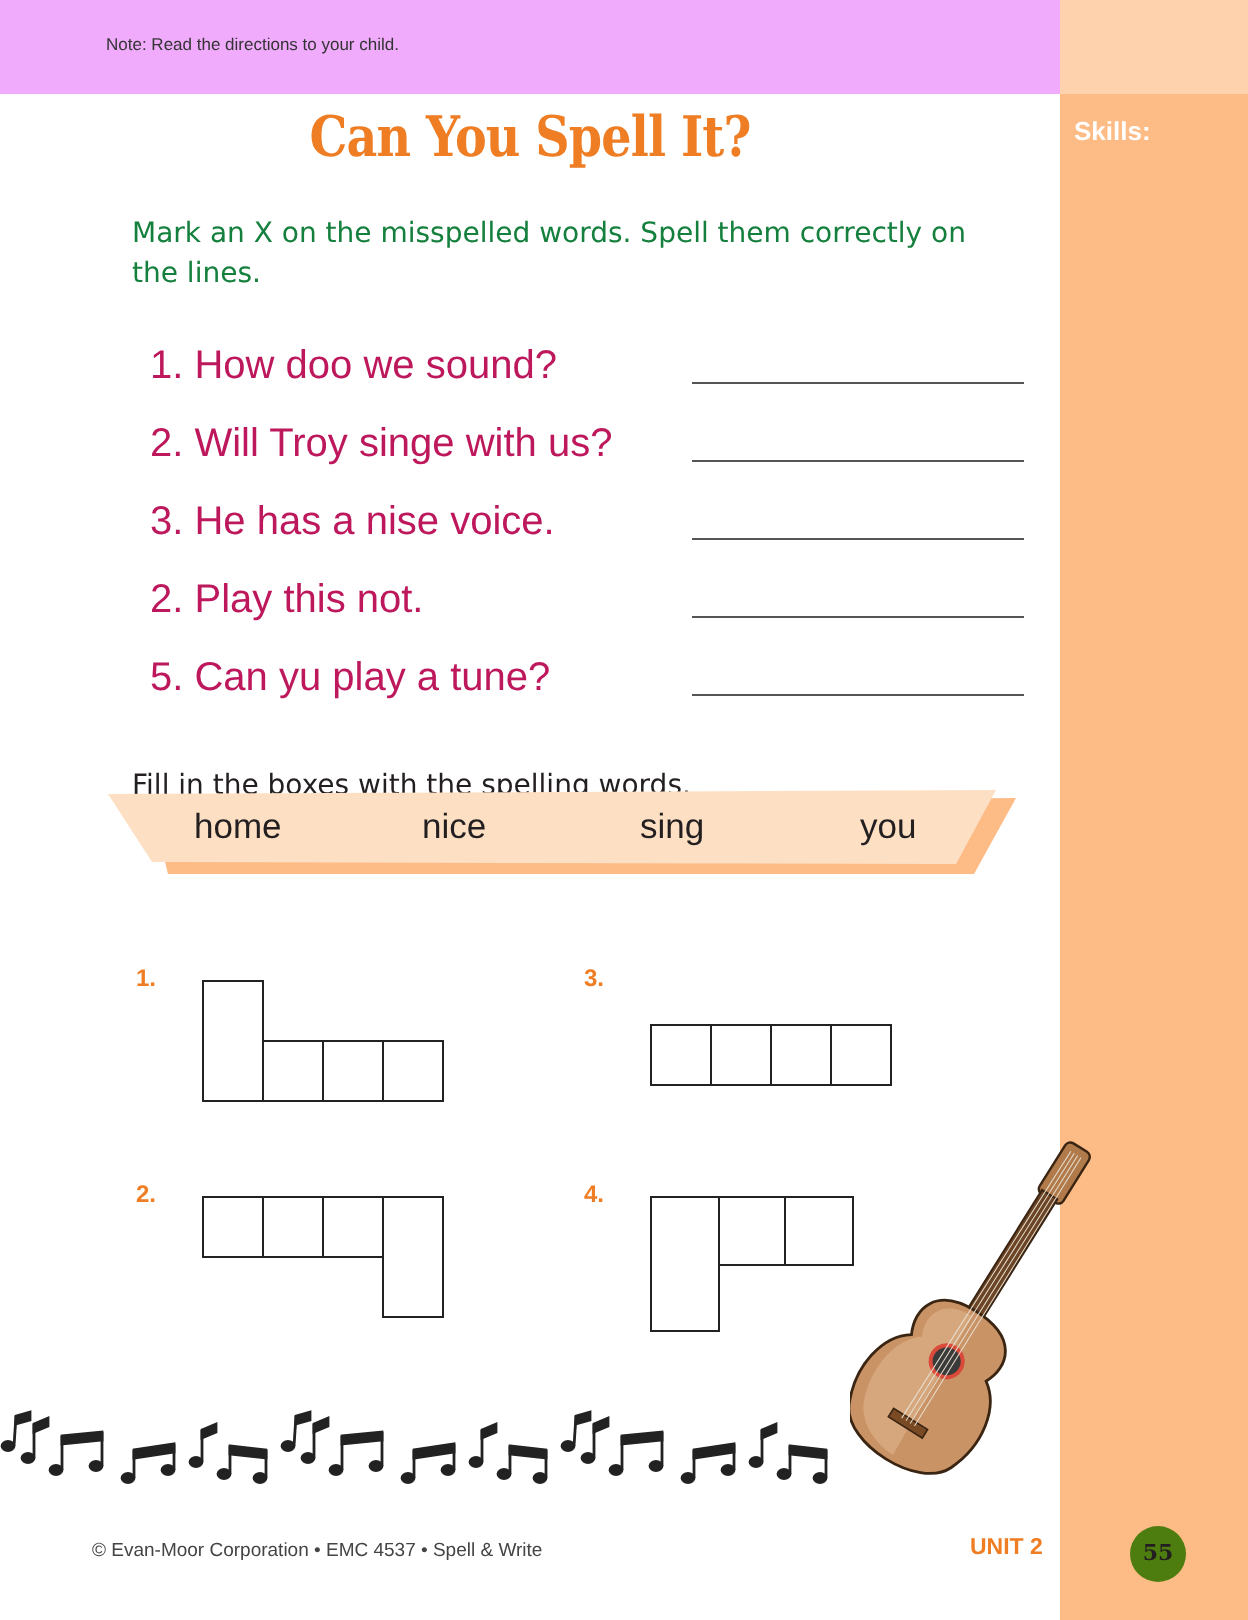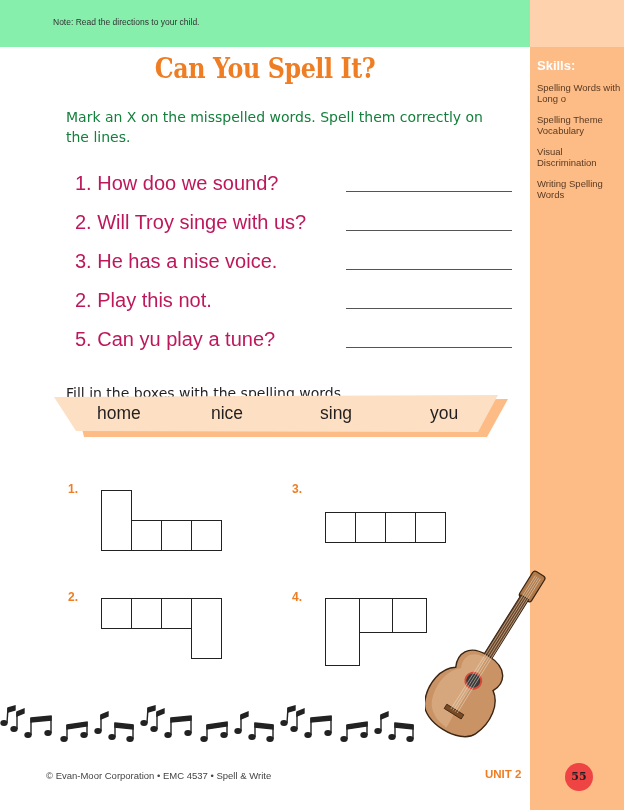--- a/index.html
+++ b/index.html
@@ -1,19 +1,19 @@
 <!DOCTYPE html>
 <html><head>
 <meta charset="utf-8">
 <style>
   * { box-sizing: border-box; margin: 0; padding: 0; }
   html, body { width: 624px; height: 810px; background: #ffffff; overflow: hidden; }
   body { position: relative; font-family: "DejaVu Sans", sans-serif; color: #231f20; }
 
-  .top-band { position: absolute; left: 0; top: 0; width: 530px; height: 47px; background: #86efac; }
+  .top-band { position: absolute; left: 0; top: 0; width: 530px; height: 47px; background: #f0abfc; }
   .note { position: absolute; left: 53px; top: 17px; font-family: "Liberation Sans", sans-serif; font-size: 8.5px; color: #333; }
 
   .sidebar { position: absolute; left: 530px; top: 0; width: 94px; height: 810px; background: #fdbb85; padding-left: 32px; }
   .sidebar-top { position: absolute; left: 0; top: 0; width: 94px; height: 47px; background: #fdd2ad; }
   .skills-title { position: absolute; left: 7px; top: 58px; font-family: "Liberation Sans", sans-serif; font-weight: bold; font-size: 13px; color: #ffffff; }
   .skills-list { position: absolute; left: 7px; top: 82px; width: 85px; list-style: none; }
   .skills-list li { font-family: "Liberation Sans", sans-serif; font-size: 9.5px; line-height: 11px; color: #5a3a22; margin-bottom: 10px; }
 
   .title { position: absolute; left: 0; width: 530px; top: 52px; text-align: center; font-family: "DejaVu Serif", serif; font-weight: bold; font-size: 28px; color: #ef7d23; letter-spacing: -0.5px; transform: scaleX(0.85); }
 
@@ -29,38 +29,32 @@
   .word { position: absolute; top: 10px; font-family: "Liberation Sans", sans-serif; font-size: 17.5px; color: #231f20; }
 
   .grid-num { position: absolute; font-family: "Liberation Sans", sans-serif; font-weight: bold; font-size: 12px; color: #ef7d23; }
   .box { position: absolute; border: 1.5px solid #222; background: #fff; }
 
   .notes-strip { position: absolute; left: 0; top: 695px; width: 440px; height: 55px; }
   .guitar { position: absolute; left: 425px; top: 560px; }
 
   .footer { position: absolute; left: 46px; top: 770px; font-family: "Liberation Sans", sans-serif; font-size: 9.5px; color: #444; }
   .unit { position: absolute; left: 485px; top: 768px; font-family: "Liberation Sans", sans-serif; font-weight: bold; font-size: 11.5px; color: #ef7d23; }
-  .page-num { position: absolute; left: 565px; top: 763px; width: 28px; height: 28px; border-radius: 50%; background: #ef4444; text-align: center; line-height: 28px; font-family: "DejaVu Serif", serif; font-weight: bold; font-size: 11px; color: #231f20; }
+  .page-num { position: absolute; left: 565px; top: 763px; width: 28px; height: 28px; border-radius: 50%; background: #4d7c0f; text-align: center; line-height: 28px; font-family: "DejaVu Serif", serif; font-weight: bold; font-size: 11px; color: #231f20; }
 </style>
 </head>
 <body>
 
 <div class="top-band">
   <span class="note">Note:  Read the directions to your child.</span>
 </div>
 
 <div class="sidebar">
   <div class="sidebar-top"></div>
   <div class="skills-title">Skills:</div>
-  <ul class="skills-list">
-    <li>Spelling Words with Long o</li>
-    <li>Spelling Theme Vocabulary</li>
-    <li>Visual Discrimination</li>
-    <li>Writing Spelling Words</li>
-  </ul>
 </div>
 
 <div class="title">Can You Spell It?</div>
 
 <div class="instructions">Mark an X on the misspelled words. Spell them correctly on the lines.</div>
 
 <div class="sentence" style="top:172px">1. How doo we sound?</div>
 <div class="answer-line" style="top:191px"></div>
 <div class="sentence" style="top:211px">2. Will Troy singe with us?</div>
 <div class="answer-line" style="top:230px"></div>

